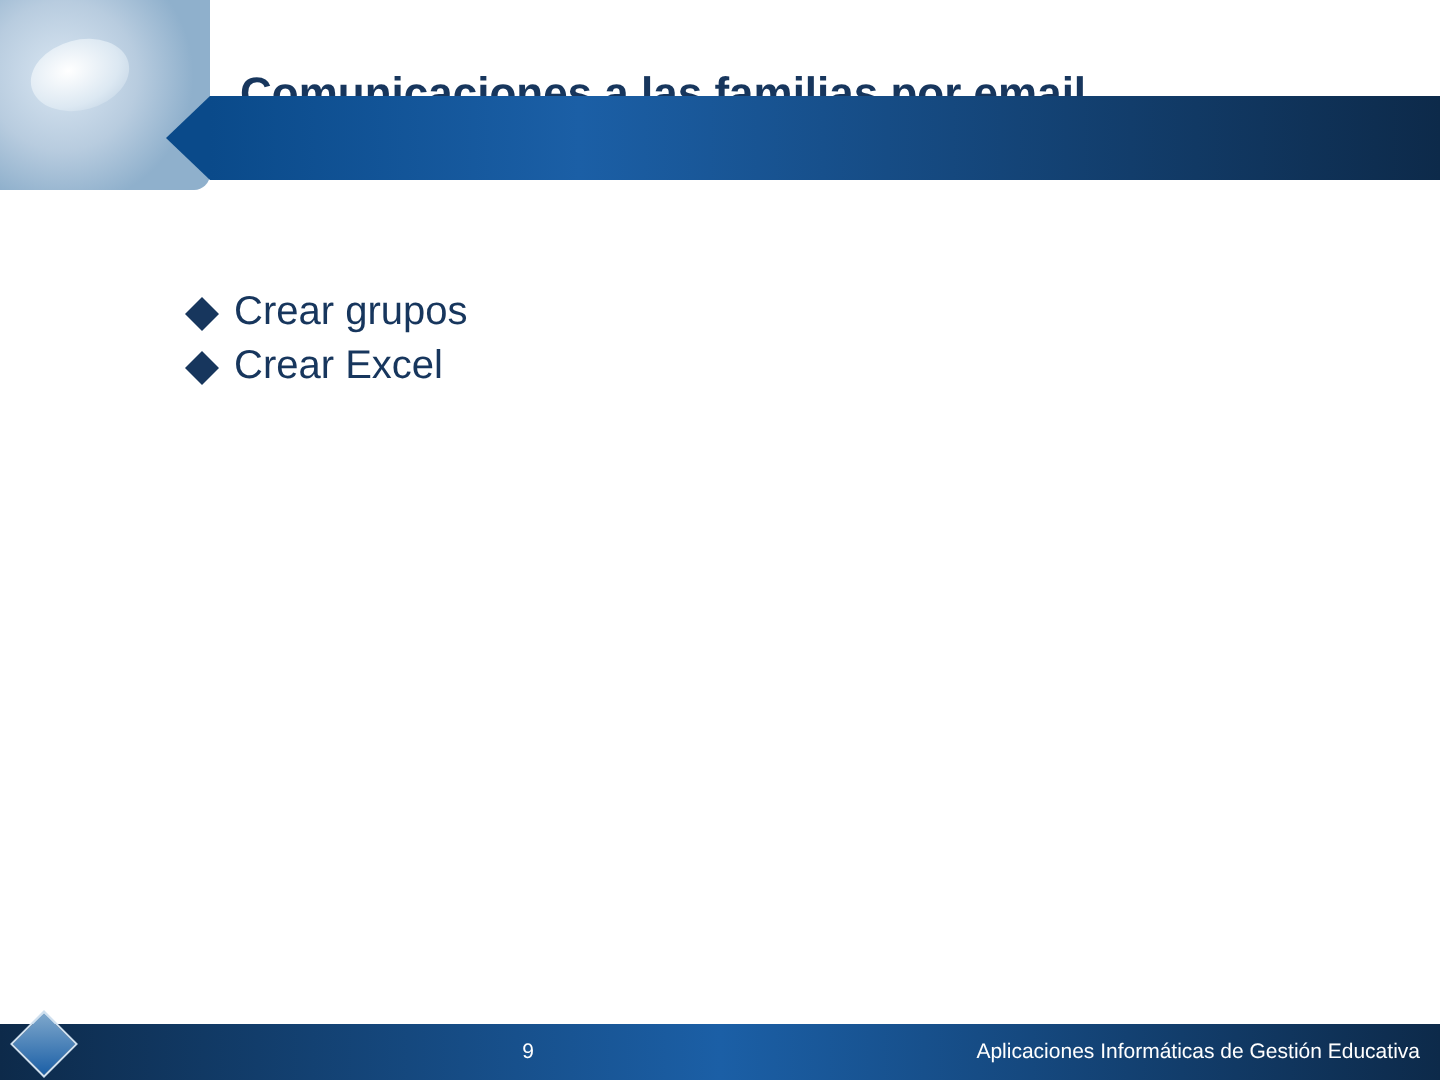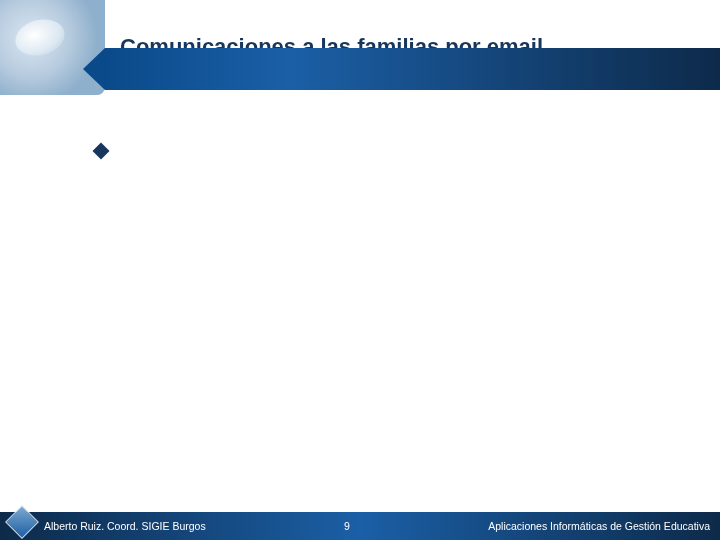--- a/index.html
+++ b/index.html
@@ -146,25 +146,29 @@
 
   <div class="corner-art"></div>
 
   <div class="title">Comunicaciones a las familias por email</div>
 
   <div class="title-bar"></div>
 
   <div class="body">
     <div class="bullet-row">
       <div class="diamond-bullet"></div>
+      <div class="bullet-text">Crear grupos</div>
+    </div>
+    <div class="bullet-row">
+      <div class="diamond-bullet"></div>
+      <div class="bullet-text">Crear Excel</div>
     </div>
   </div>
 
   <div class="footer">
     <div class="footer-diamond-wrap">
       <div class="footer-diamond"></div>
     </div>
-    <div class="footer-left">Alberto Ruiz. Coord. SIGIE Burgos</div>
     <div class="footer-center">9</div>
     <div class="footer-right">Aplicaciones Informáticas de Gestión Educativa</div>
   </div>
 
 </div>
 
 </body></html>

